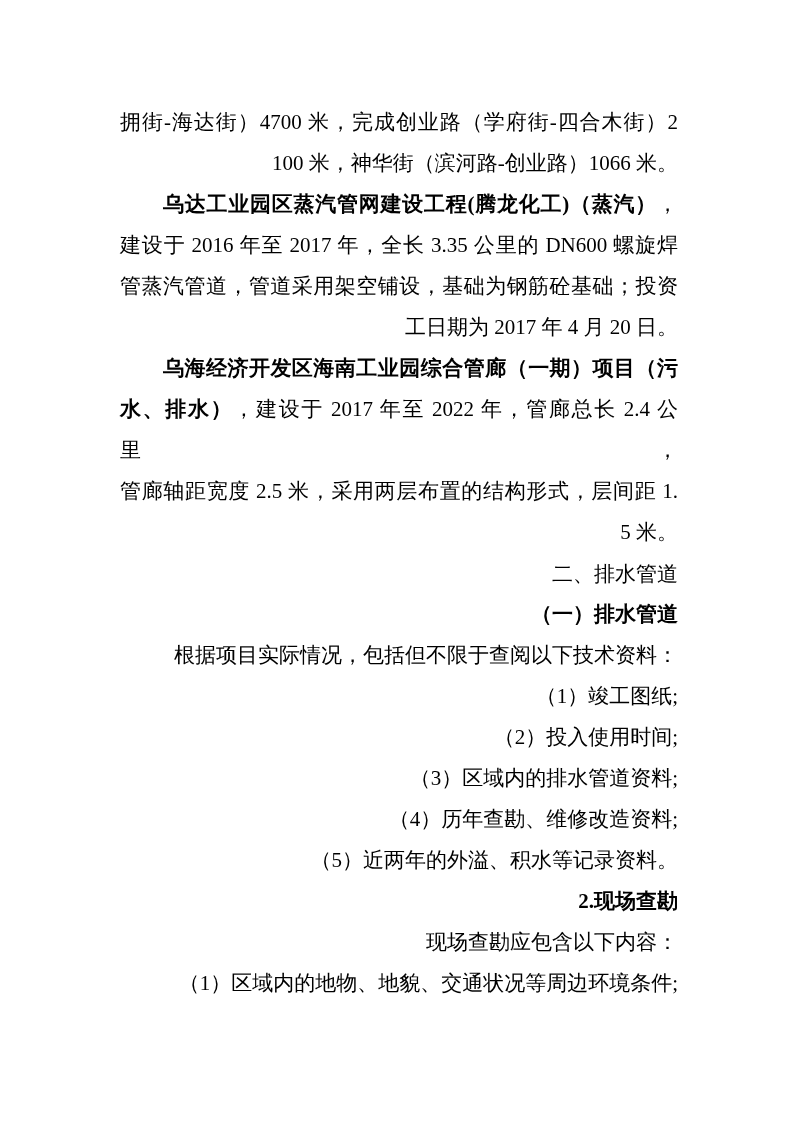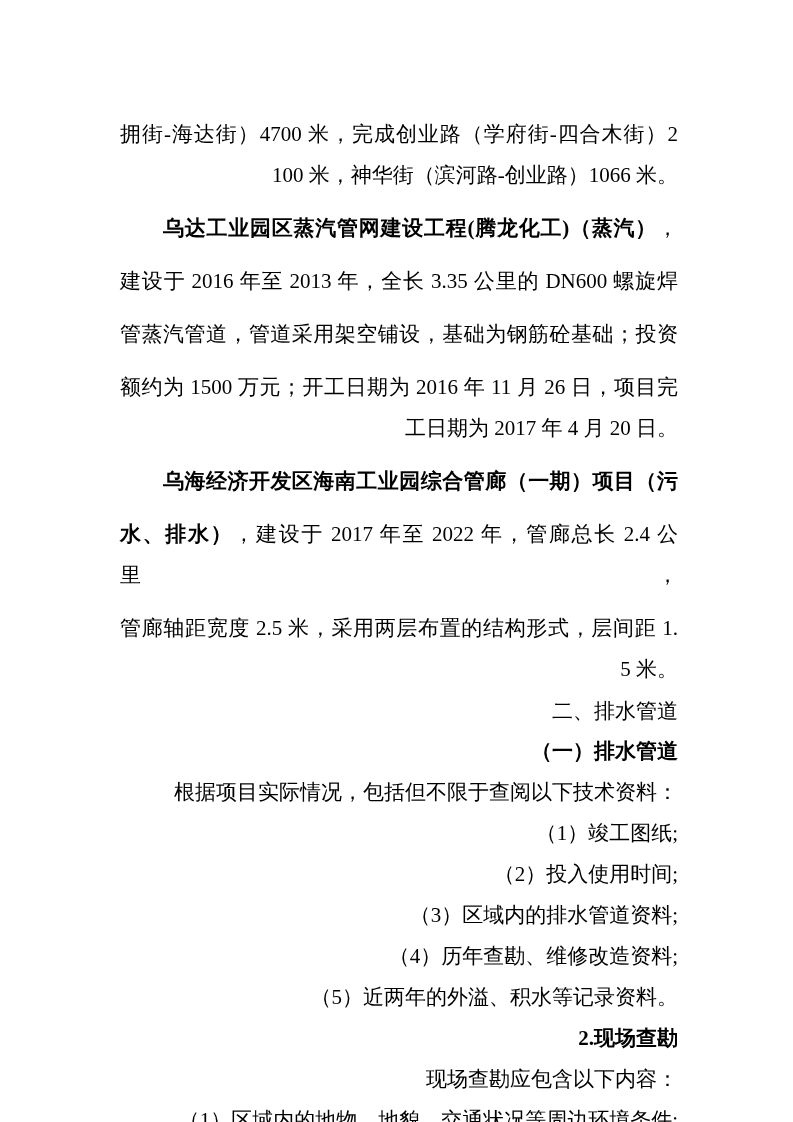--- a/index.html
+++ b/index.html
@@ -23,21 +23,20 @@
   }
   .line {
     font-size: 21px;
     line-height: 41px;
     text-align: right;
     color: #000000;
   }
   .just {
     text-align: justify;
     text-align-last: justify;
-    margin-top: 12px;
   }
   .indent {
     padding-left: 43px;
   }
   .style-body {
     font-family: "Liberation Serif", serif;
     font-weight: normal;
   }
   .style-hei {
     font-family: "Liberation Sans", sans-serif;
@@ -51,23 +50,22 @@
   .seg-bold { font-weight: bold; }
 </style>
 </head>
 <body>
 
 <div class="page">
   <div class="doc-body" style="color: rgb(0, 0, 0);">
       <div class="line style-body just"><span class="seg">拥街-海达街）4700 米，完成创业路（学府街-四合木街）2</span></div>
       <div class="line style-body"><span class="seg">100 米，神华街（滨河路-创业路）1066 米。</span></div>
       <div class="line style-body indent just"><span class="seg seg-bold">乌达工业园区蒸汽管网建设工程(腾龙化工)（蒸汽）</span><span class="seg">，</span></div>
-      <div class="line style-body just"><span class="seg">建设于 2016 年至 2013 年，全长 3.35 公里的 DN600 螺旋焊</span></div>
+      <div class="line style-body just"><span class="seg">建设于 2016 年至 2017 年，全长 3.35 公里的 DN600 螺旋焊</span></div>
       <div class="line style-body just"><span class="seg">管蒸汽管道，管道采用架空铺设，基础为钢筋砼基础；投资</span></div>
-      <div class="line style-body just"><span class="seg">额约为 1500 万元；开工日期为 2016 年 11 月 26 日，项目完</span></div>
       <div class="line style-body"><span class="seg">工日期为 2017 年 4 月 20 日。</span></div>
       <div class="line style-body indent just"><span class="seg seg-bold">乌海经济开发区海南工业园综合管廊（一期）项目（污</span></div>
       <div class="line style-body just"><span class="seg seg-bold">水、排水）</span><span class="seg">，建设于 2017 年至 2022 年，管廊总长 2.4 公里，</span></div>
       <div class="line style-body just"><span class="seg">管廊轴距宽度 2.5 米，采用两层布置的结构形式，层间距 1.</span></div>
       <div class="line style-body"><span class="seg">5 米。</span></div>
       <div class="line style-hei indent"><span class="seg">二、排水管道</span></div>
       <div class="line style-bold indent"><span class="seg seg-bold">（一）排水管道</span></div>
       <div class="line style-body indent"><span class="seg">根据项目实际情况，包括但不限于查阅以下技术资料：</span></div>
       <div class="line style-body indent"><span class="seg">（1）竣工图纸;</span></div>
       <div class="line style-body indent"><span class="seg">（2）投入使用时间;</span></div>

